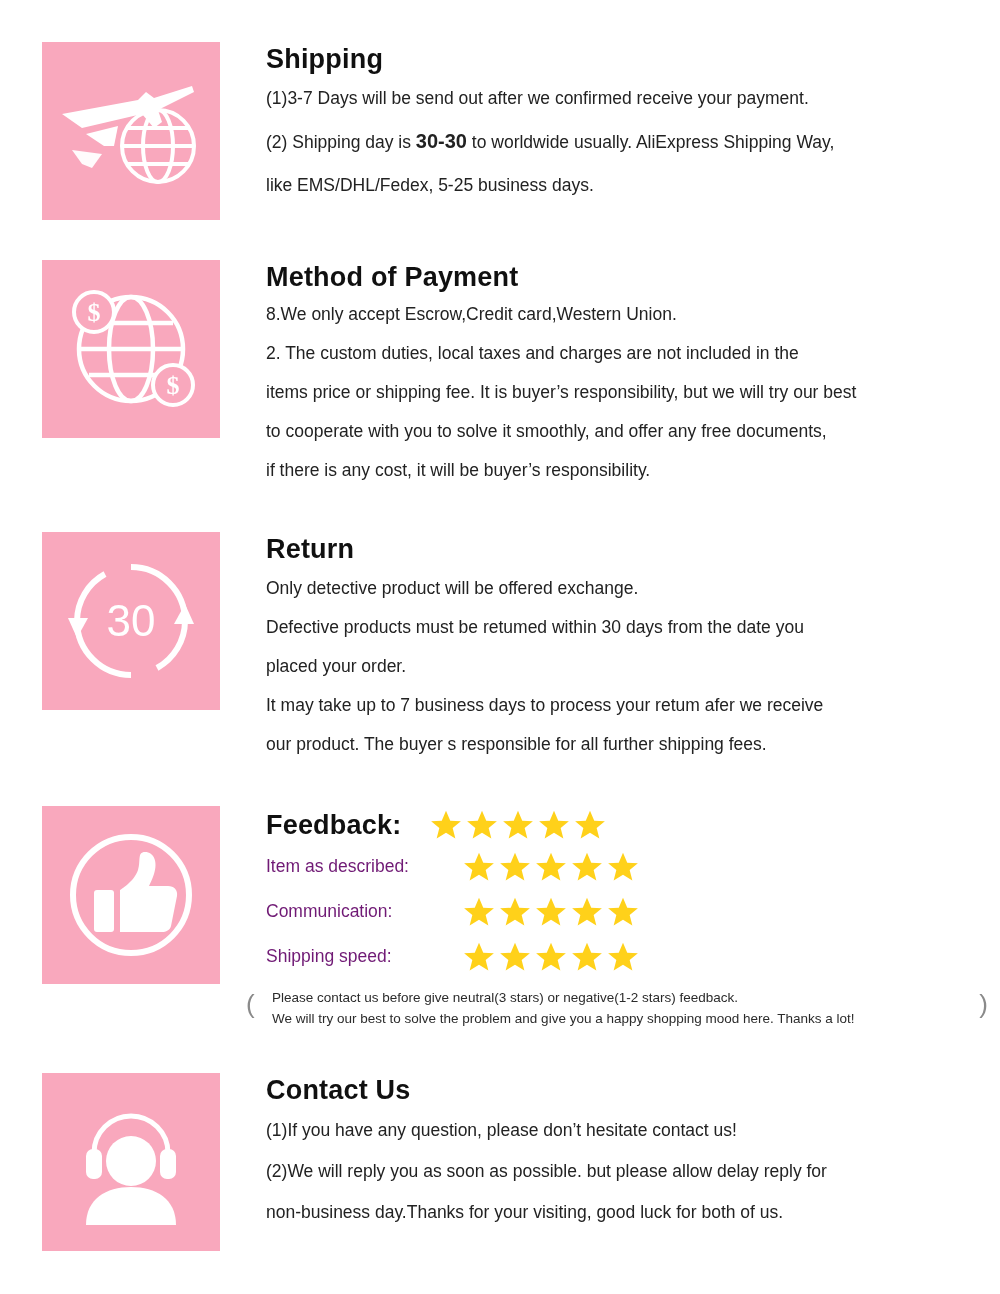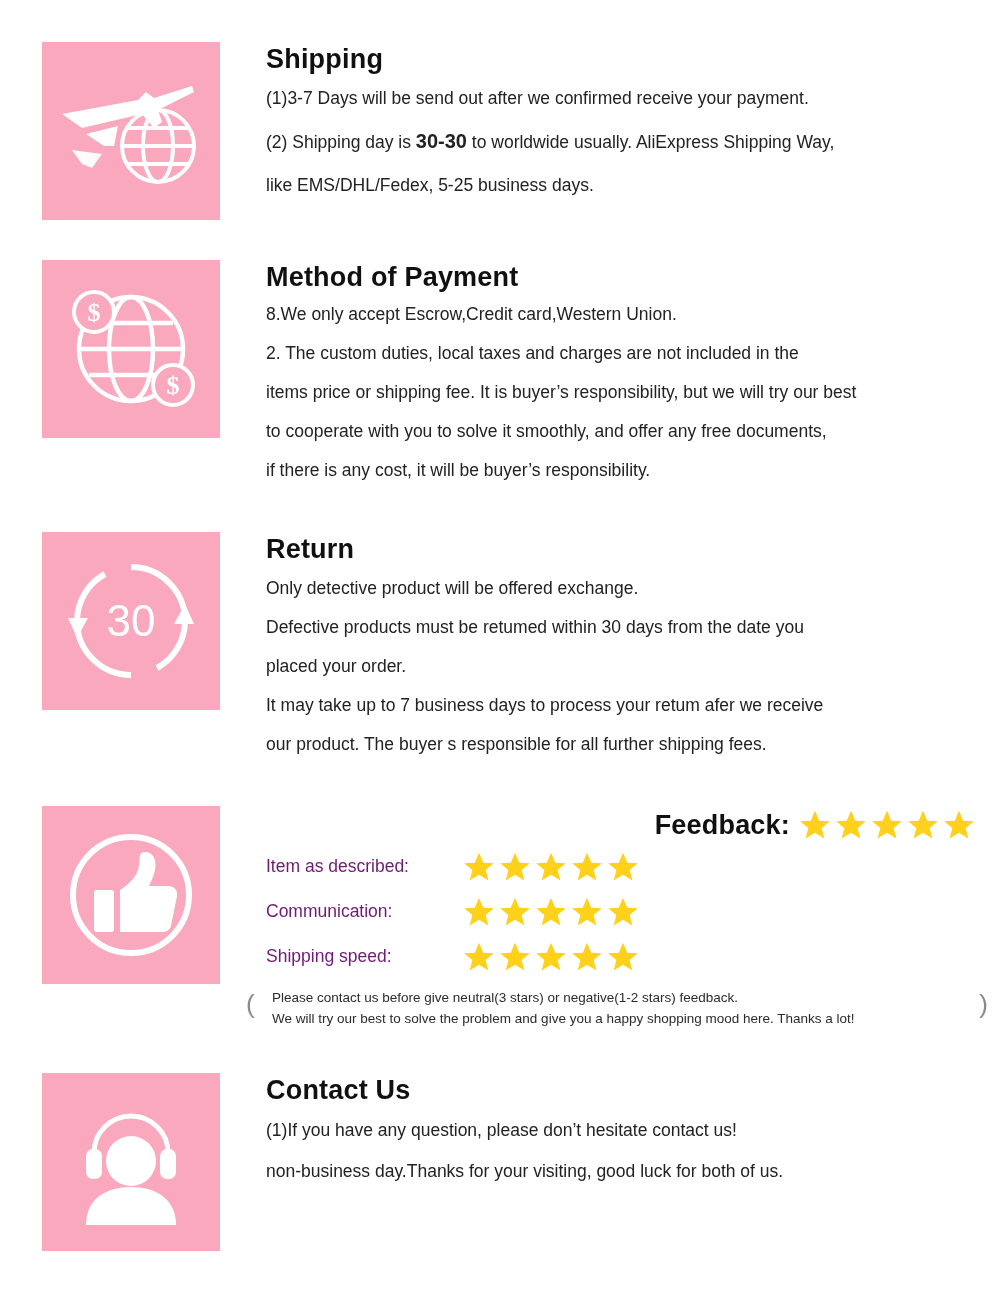--- a/index.html
+++ b/index.html
@@ -81,23 +81,22 @@
   
   #sec-return { padding-top: 42px; }
   #sec-return .sec-title { margin-bottom: 4px; }
   #sec-return .sec-line { line-height: 39px; }
 
   
   #sec-feedback { padding-top: 42px; }
   .fb-header {
     display: flex;
     align-items: center;
-    gap: 8px;
+    gap: 28px;
     margin-bottom: 2px;
-    justify-content: flex-end;
   }
   .fb-header .sec-title { margin: 0; }
   .fb-row {
     display: flex;
     align-items: center;
     height: 45px;
   }
   .fb-label {
     font-size: 17.5px;
     color: #701a75;
@@ -332,17 +331,18 @@
           <rect x="44" y="76" width="16" height="30" rx="7"></rect>
           <rect x="118" y="76" width="16" height="30" rx="7"></rect>
           <circle cx="89" cy="88" r="25"></circle>
           <path d="M44 152 C44 126 64 114 89 114 C114 114 134 126 134 152 Z"></path>
         </g>
       </svg>
     </div>
     <div class="body-col">
       <div class="sec-title">Contact Us</div>
       <div class="sec-line">(1)If you have any question, please don’t hesitate contact us!</div>
+      <div class="sec-line">(2)We will reply you as soon as possible. but please allow delay reply for</div>
       <div class="sec-line">non-business day.Thanks for your visiting, good luck for both of us.</div>
     </div>
   </div>
 
 </div>
 
 </body></html>

